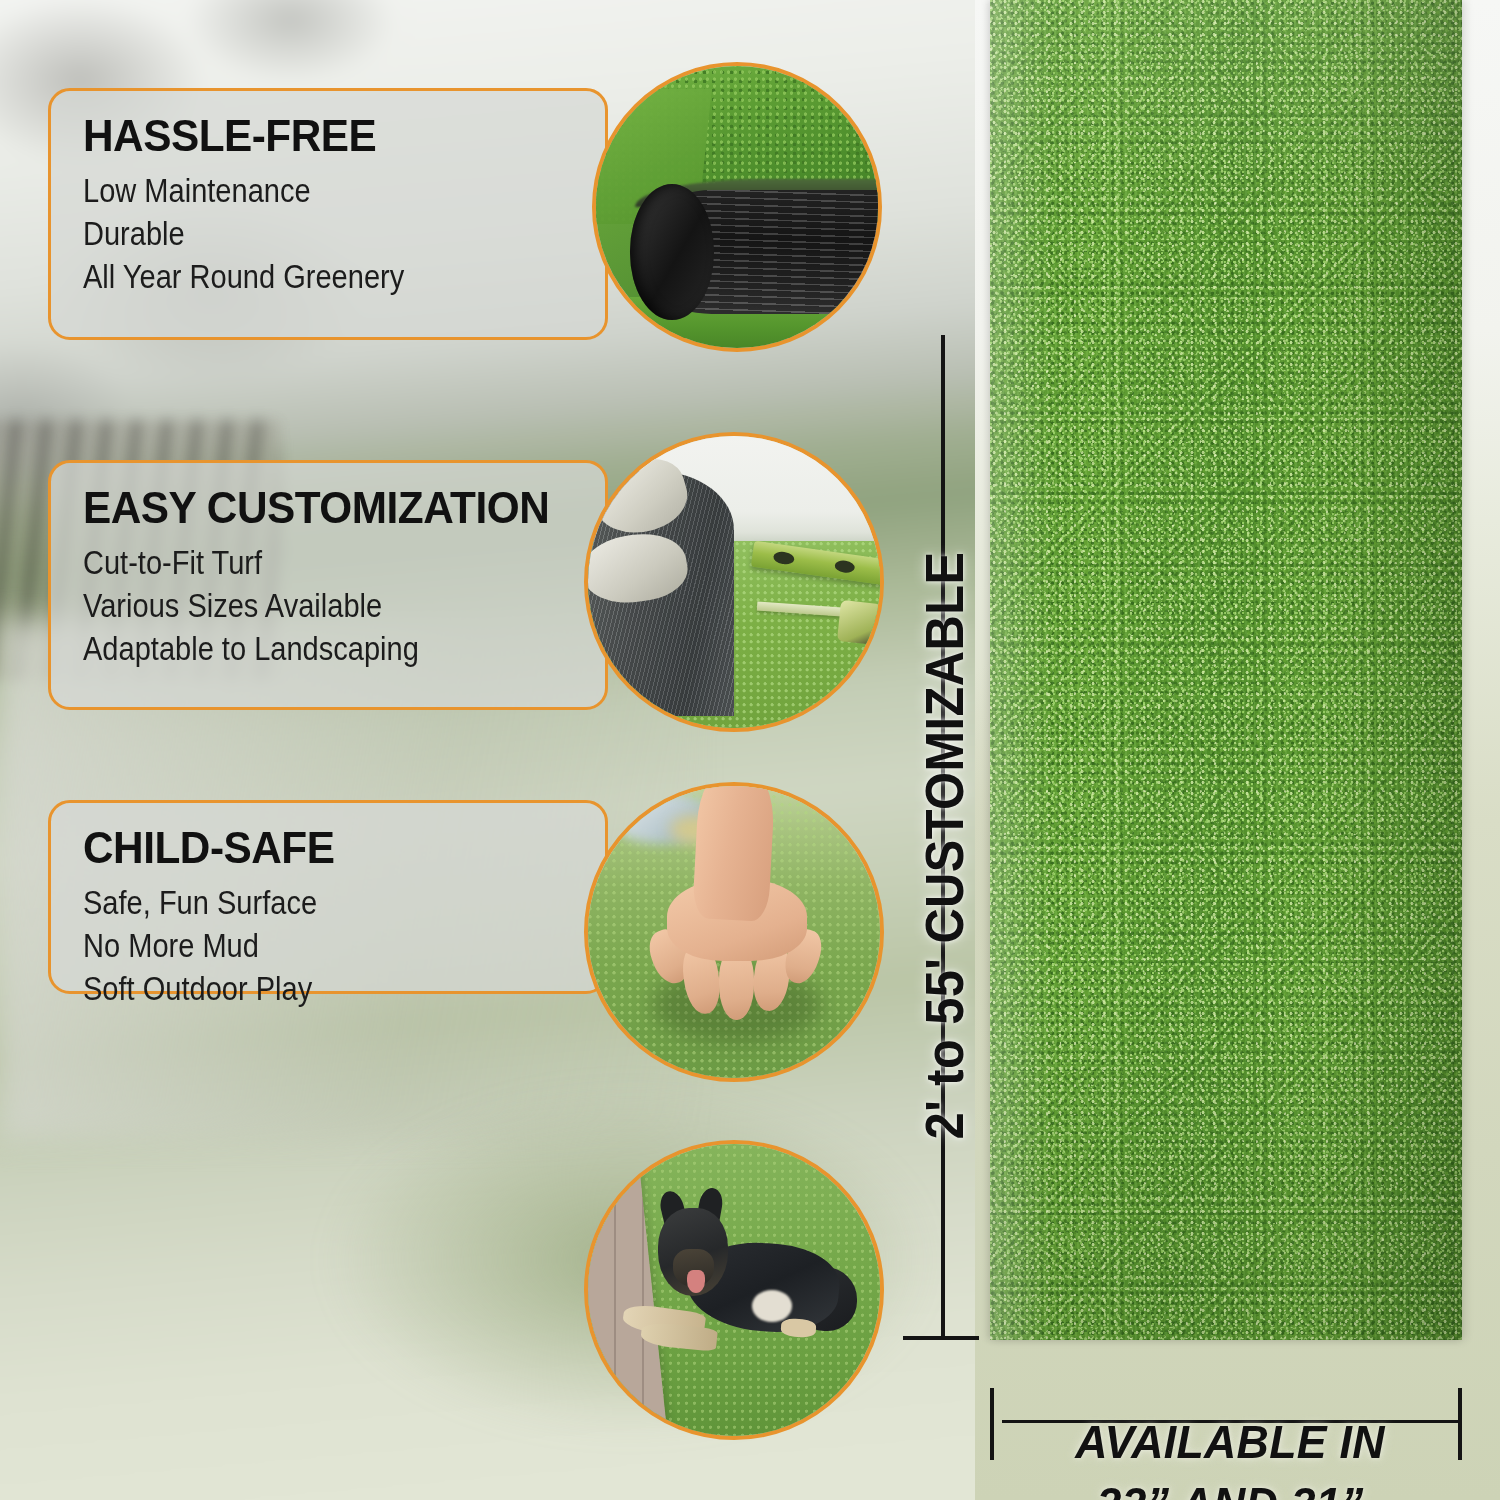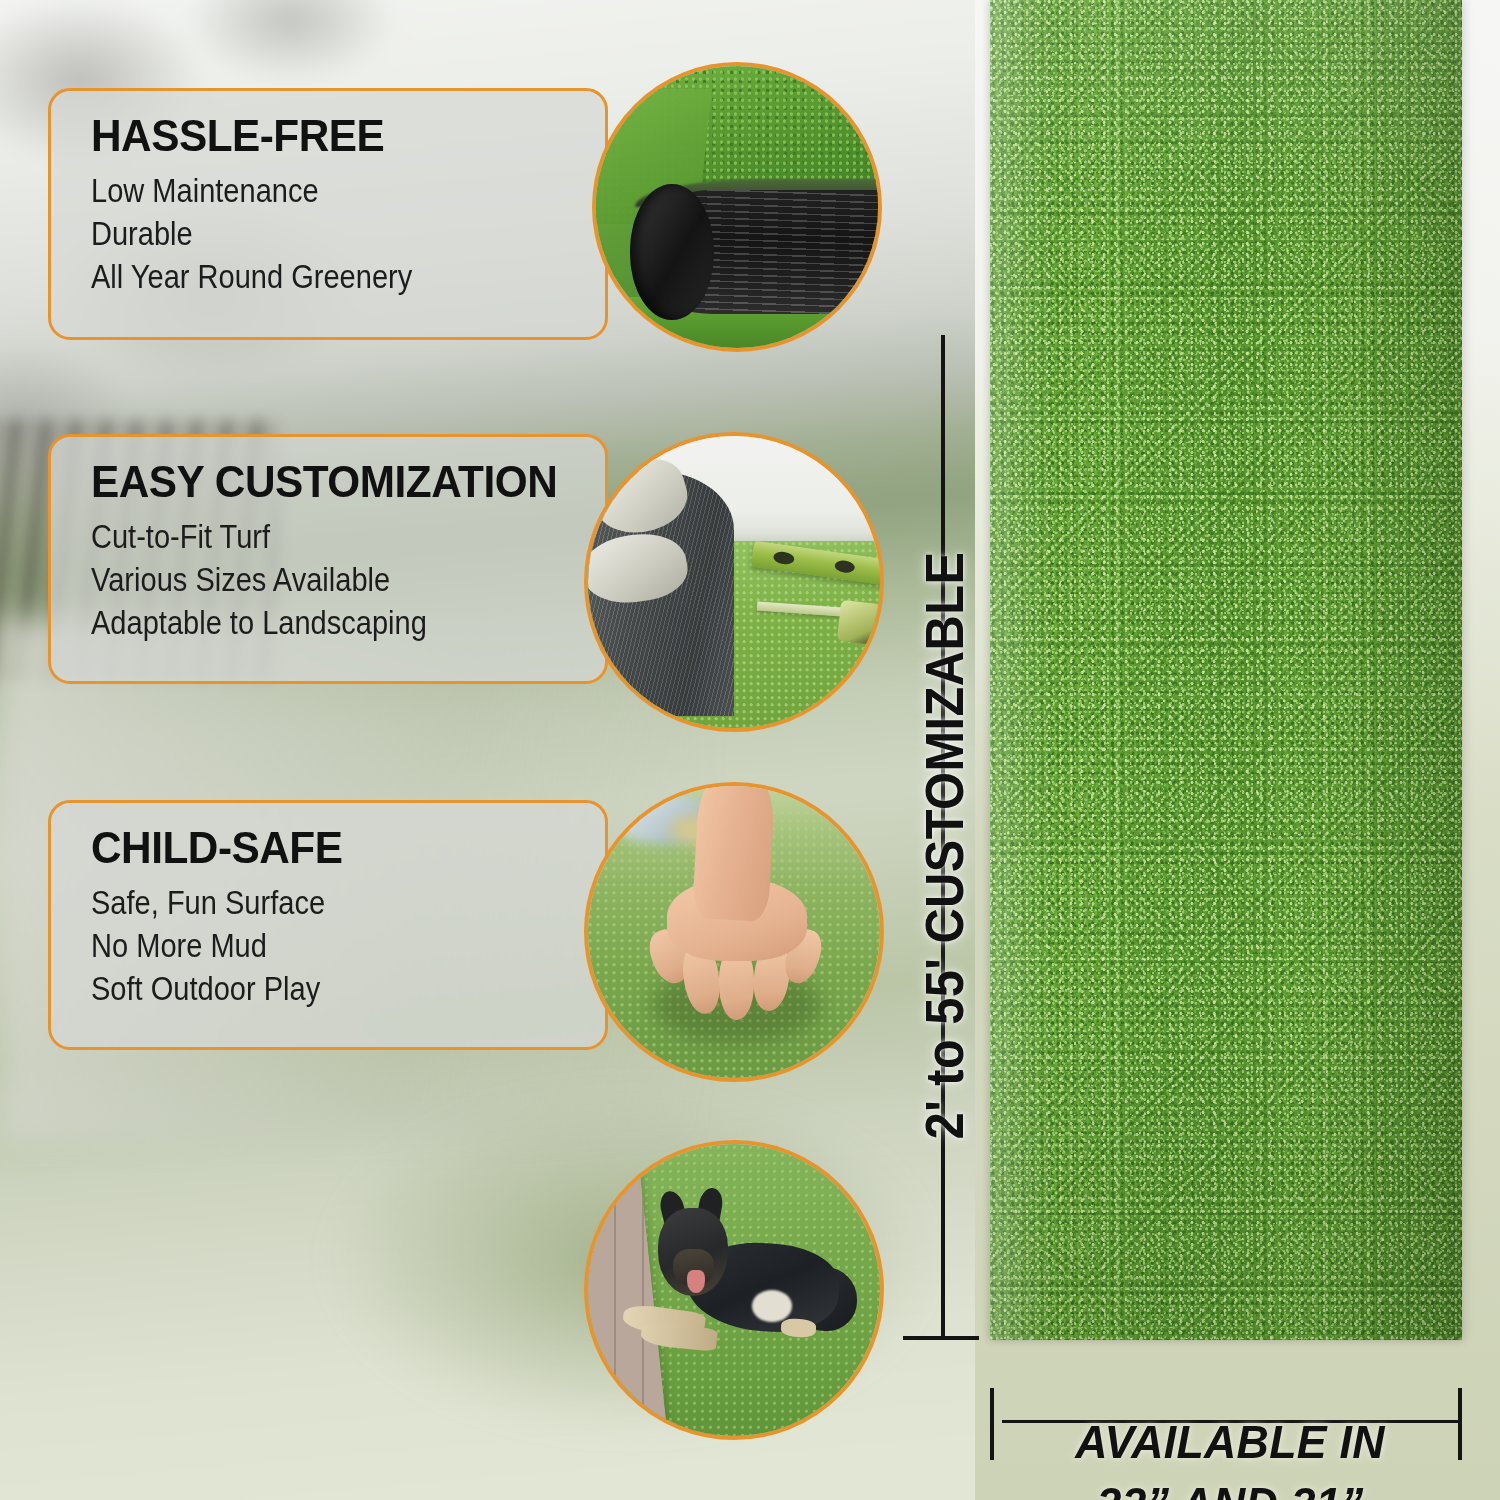--- a/index.html
+++ b/index.html
@@ -142,21 +142,21 @@
       rgba(0,0,0,.045) 2px, rgba(0,0,0,.045) 5px);
   }
 
   
   .card {
     position: absolute;
     border: 3px solid #E8942E;
     border-radius: 22px;
     background: rgba(214,216,212,.72);
     backdrop-filter: blur(1px);
-    padding: 22px 28px 20px 40px;
+    padding: 22px 28px 20px 32px;
   }
   .card-title {
     font-family: "Liberation Sans Narrow", "Liberation Sans", sans-serif;
     font-weight: 700;
     font-size: 45px;
     letter-spacing: -0.5px;
     color: #111111;
     line-height: 1.0;
     margin-bottom: 12px;
     white-space: nowrap;
@@ -168,22 +168,22 @@
     font-weight: 400;
     font-size: 33px;
     color: #1c1c1c;
     line-height: 1.30;
     white-space: nowrap;
     transform: scaleX(0.88);
     transform-origin: left center;
   }
 
   #card-1 { left: 48px;  top: 88px;   width: 560px; height: 252px; }
-  #card-2 { left: 48px;  top: 434px;  width: 560px; height: 250px; }
-  #card-3 { left: 48px;  top: 800px;  width: 560px; height: 250px; }
+  #card-2 { left: 48px;  top: 460px;  width: 560px; height: 250px; }
+  #card-3 { left: 48px;  top: 800px;  width: 560px; height: 194px; }
   #card-4 { left: 48px;  top: 1152px; width: 560px; height: 252px; }
 
   
   .photo {
     position: absolute;
     border-radius: 50%;
     border: 4px solid #E8942E;
     overflow: hidden;
     background: #cfd6c8;
   }

